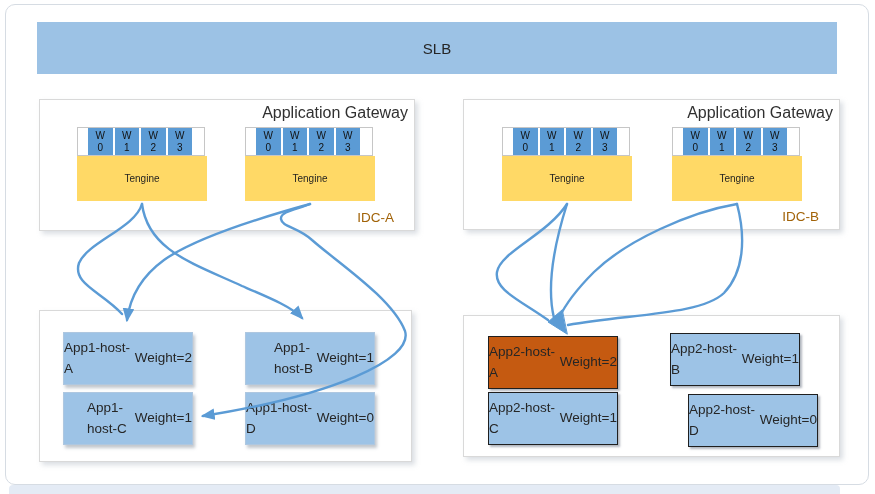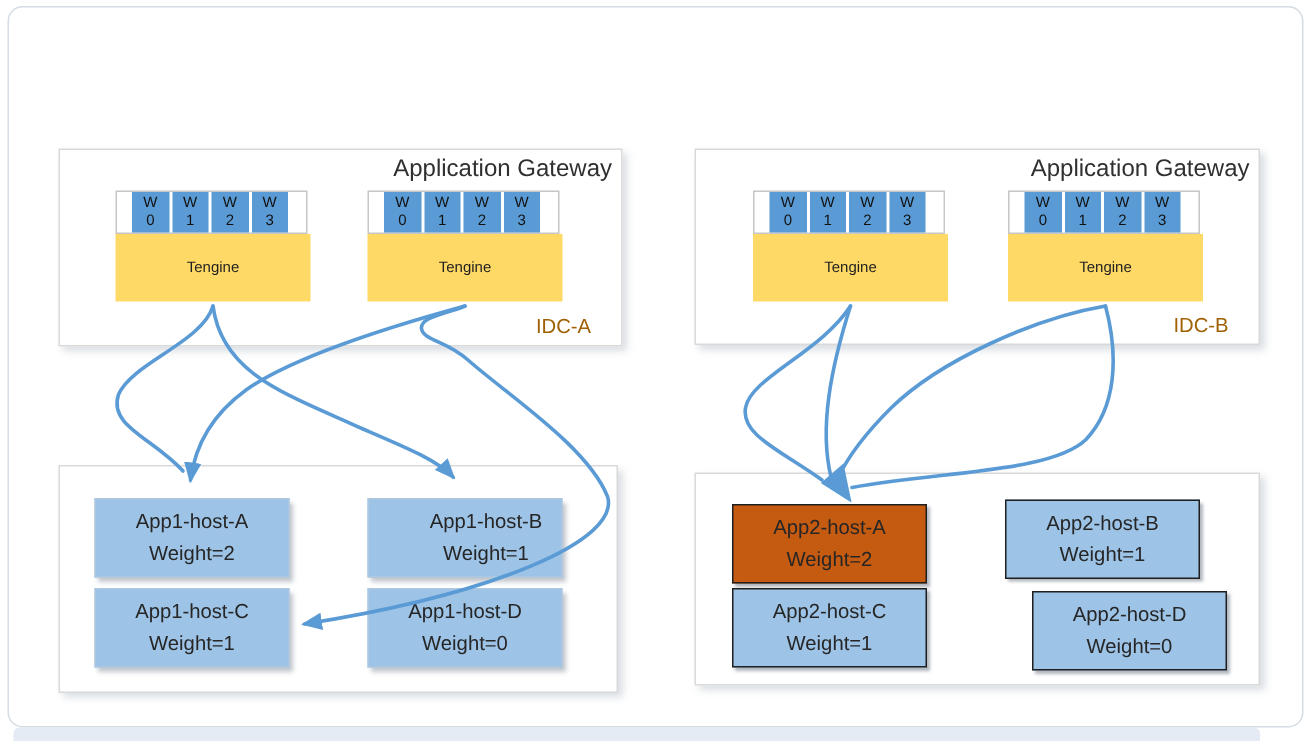--- a/index.html
+++ b/index.html
@@ -47,34 +47,37 @@
   }
   .tengine{
     width:130px;height:45px;background:#ffd966;
     display:flex;align-items:center;justify-content:center;
     font-size:10px;color:#1f1f1f;
   }
   
   .host{
     position:absolute;width:130px;height:53px;background:#9dc3e6;
     border:1px solid #aec7e0;box-shadow:2px 3px 3px rgba(120,130,145,0.45);
-    display:flex;flex-direction:column;align-items:center;justify-content:center;
+    display:flex;flex-direction:row;align-items:center;justify-content:center;
     font-size:13.5px;color:#262626;line-height:1.5;box-sizing:border-box;
   }
   .host.dark{border:1.4px solid #1f1f1f;box-shadow:2px 2px 2px rgba(100,110,125,0.5);}
   .host.hl{background:#c55a11;}
   svg.arrows{position:absolute;left:0;top:0;pointer-events:none;}
 </style>
 </head>
 <body>
 
 <div id="canvas">
   <div class="frame"></div>
   <div class="bottom-bar"></div>
 
+  <div class="slb">
+    <span>SLB</span>
+  </div>
 
   <div class="gwbox" style="left:39px;top:99px;width:374px;height:130px;">
     <div class="gw-title">Application Gateway</div>
     <div class="idc-label">IDC-A</div>
   </div>
 
   <div class="gwbox" style="left:463px;top:99px;width:375px;height:129px;">
     <div class="gw-title">Application Gateway</div>
     <div class="idc-label">IDC-B</div>
   </div>
@@ -177,21 +180,21 @@
 
   <div class="clbox" style="left:39px;top:310px;width:371px;height:150px;"></div>
   <div class="host" style="left:63px;top:332px;">
     <div>App1-host-A</div>
     <div>Weight=2</div>
   </div>
   <div class="host" style="left:245px;top:332px;padding-left:28px;">
     <div>App1-host-B</div>
     <div>Weight=1</div>
   </div>
-  <div class="host" style="left:63px;top:392px;">
+  <div class="host" style="left:63px;top:392px;padding-left:23px;">
     <div>App1-host-C</div>
     <div>Weight=1</div>
   </div>
   <div class="host" style="left:245px;top:392px;">
     <div>App1-host-D</div>
     <div>Weight=0</div>
   </div>
 
   <div class="clbox" style="left:463px;top:315px;width:375px;height:140px;"></div>
   <div class="host dark hl" style="left:488px;top:336px;">

